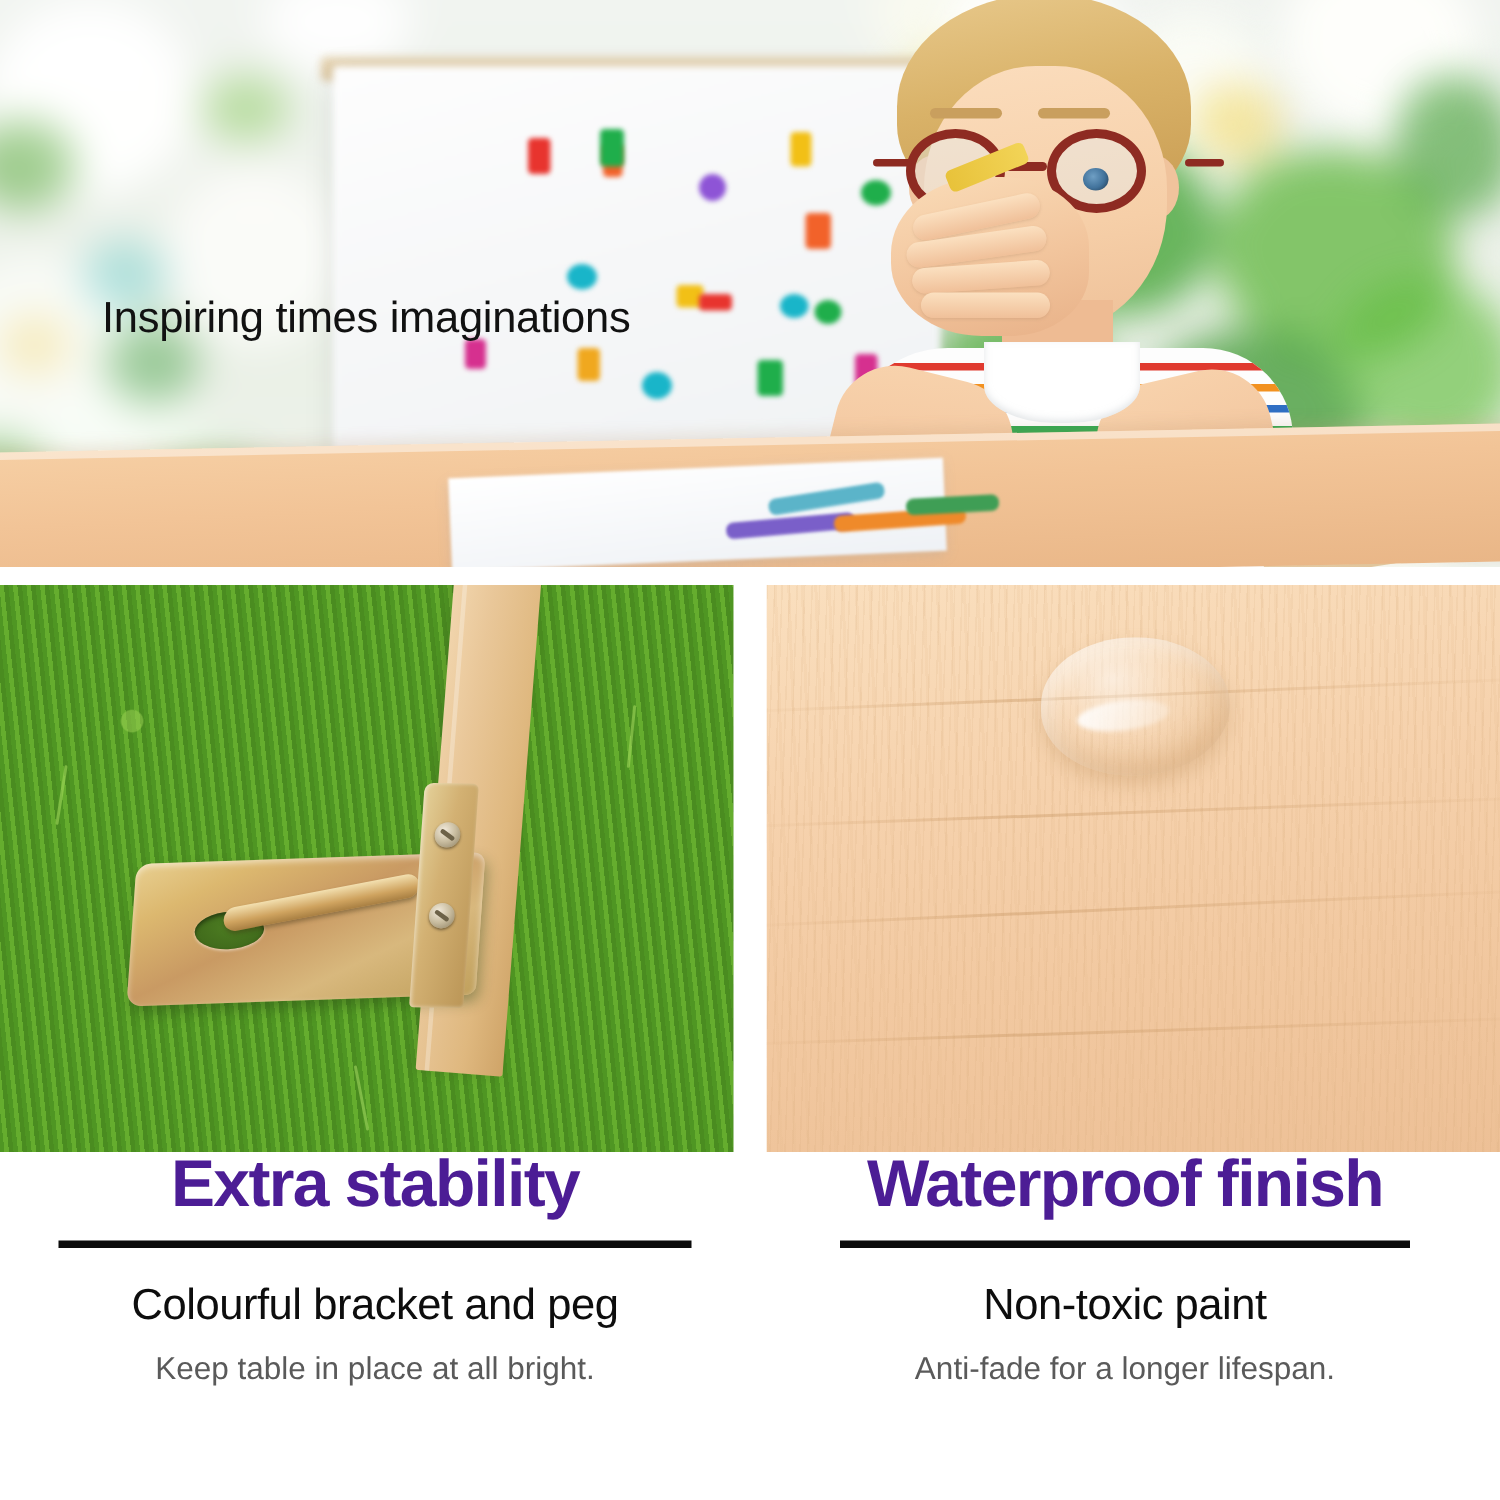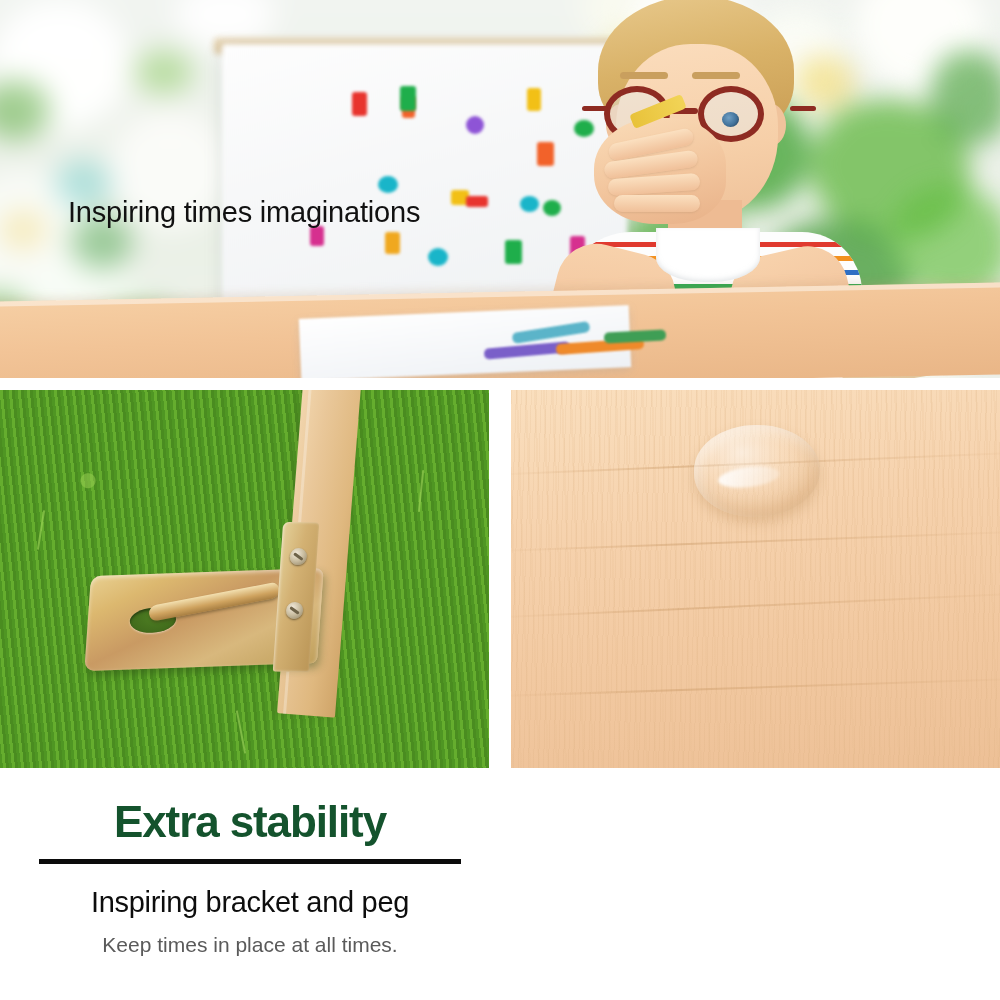--- a/index.html
+++ b/index.html
@@ -258,23 +258,22 @@
     position:absolute; left:24px; top:42px; width:62px; height:20px;
     background:linear-gradient(95deg,rgba(255,255,255,.9),rgba(255,255,255,.25));
     border-radius:50%; transform:rotate(-7deg); filter:blur(1.4px);
   }
 
   
   .caption { position:absolute; top:768px; width:500px; text-align:center; }
   .caption.left  { left:0; }
   .caption.right { left:500px; }
   .cap-title {
-    font-size:44px; font-weight:bold; color:#14532d;
+    font-size:44px; font-weight:bold; color:#4c1d95;
     letter-spacing:-1.1px; line-height:1;
-    margin-top:32px;
   }
   .cap-rule {
     width:422px; height:5px; background:#0b0b0b;
     margin:15px auto 0;
   }
   .caption.right .cap-rule { width:380px; }
   .cap-sub {
     font-size:29px; font-weight:500; color:#0d0d0d;
     letter-spacing:-0.3px; margin-top:22px;
   }
@@ -436,18 +435,24 @@
       <div class="wood-grain" style="top:296px; transform:rotate(-1.9deg);"></div>
       <div class="droplet">
         <div class="droplet-hi"></div>
       </div>
     </div>
   </div>
 
   <div class="caption left">
     <div class="cap-title">Extra stability</div>
     <div class="cap-rule"></div>
-    <div class="cap-sub">Inspiring bracket and peg</div>
-    <div class="cap-note">Keep times in place at all times.</div>
+    <div class="cap-sub">Colourful bracket and peg</div>
+    <div class="cap-note">Keep table in place at all bright.</div>
   </div>
 
+  <div class="caption right">
+    <div class="cap-title">Waterproof finish</div>
+    <div class="cap-rule"></div>
+    <div class="cap-sub">Non-toxic paint</div>
+    <div class="cap-note">Anti-fade for a longer lifespan.</div>
+  </div>
 
 </div>
 
 </body></html>

